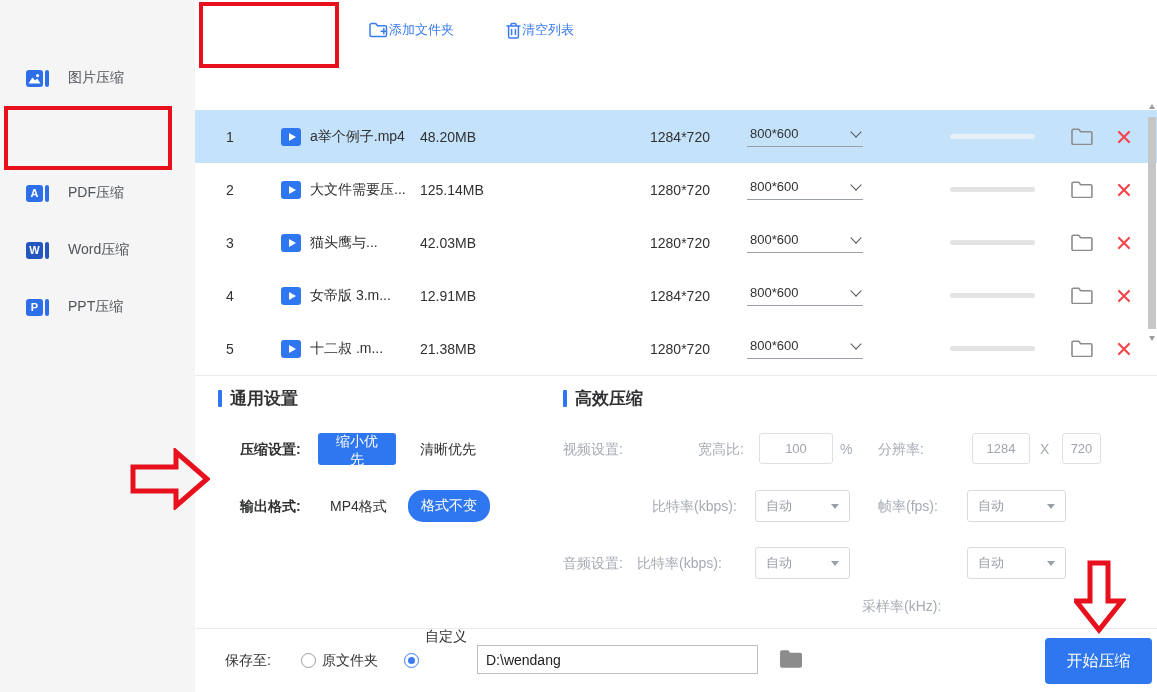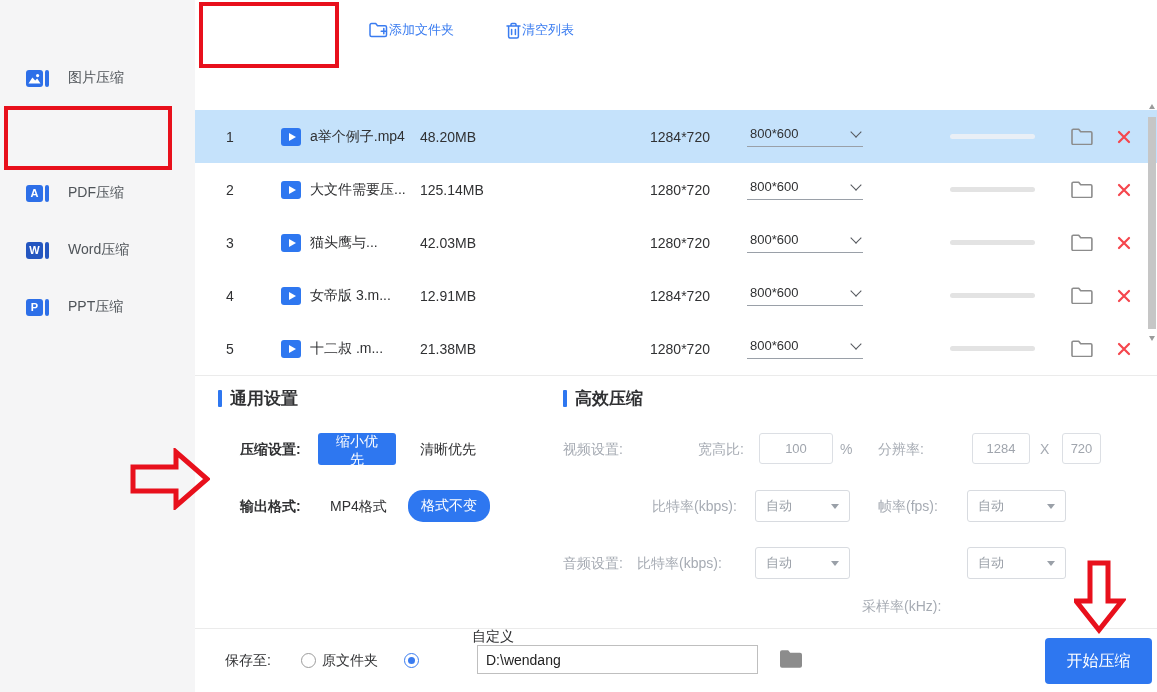--- a/index.html
+++ b/index.html
@@ -393,21 +393,21 @@
     <span>自动</span>
       <span class="caret"></span>
   </div>
 
   <div class="hr" style="top:628px;"></div>
 
   <div class="plabel" style="left:225px;top:650px;">保存至:</div>
   <span class="radio" style="left:301px;top:653px;"></span>
   <div class="plabel" style="left:322px;top:650px;">原文件夹</div>
   <span class="radio on" style="left:404px;top:653px;"></span>
-  <div class="plabel" style="left:425px;top:626px;margin-left:47px;">自定义</div>
+  <div class="plabel" style="left:425px;top:626px;">自定义</div>
   <input class="pathinput" value="D:\wendang" style="">
   <span style="position:absolute;left:780px;top:650px;display:flex;cursor:pointer;">
     <svg width="22" height="18" viewBox="0 0 22 18">
         <path d="M0,2.2 a2,2 0 0 1 2,-2 h6.2 l2,2.6 h9.8 a2,2 0 0 1 2,2 v11 a2,2 0 0 1 -2,2 h-18 a2,2 0 0 1 -2,-2 z" fill="#8c8c8c"></path>
       </svg>
   </span>
   <button class="btn-start">开始压缩</button>
 
   <div class="hlbox" style="left:4px;top:106px;width:160px;height:56px;"></div>
   <div class="hlbox" style="left:199px;top:2px;width:132px;height:58px;"></div>

